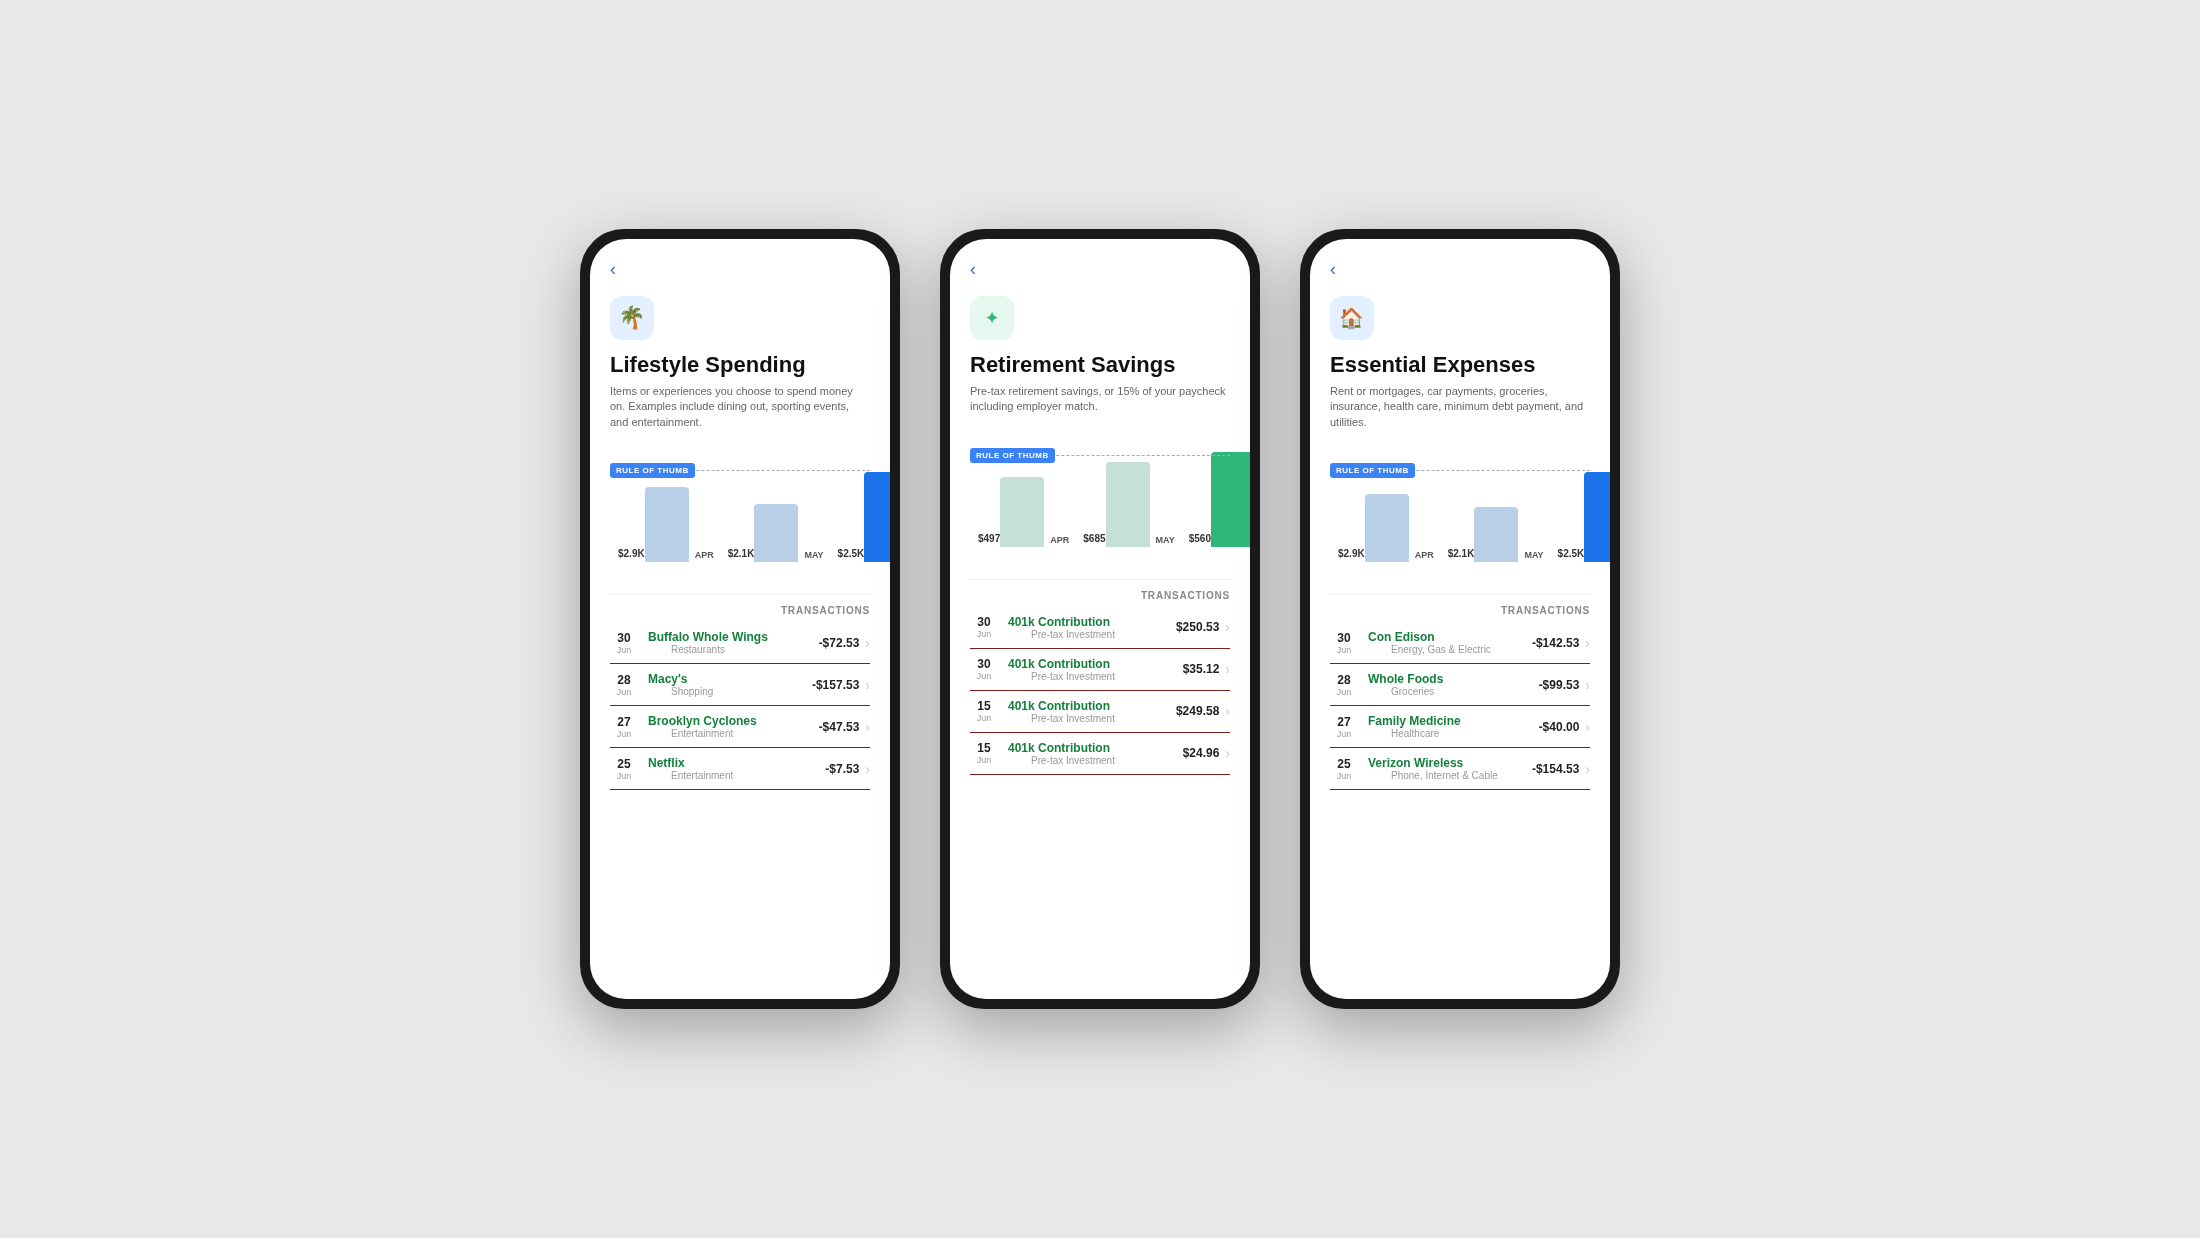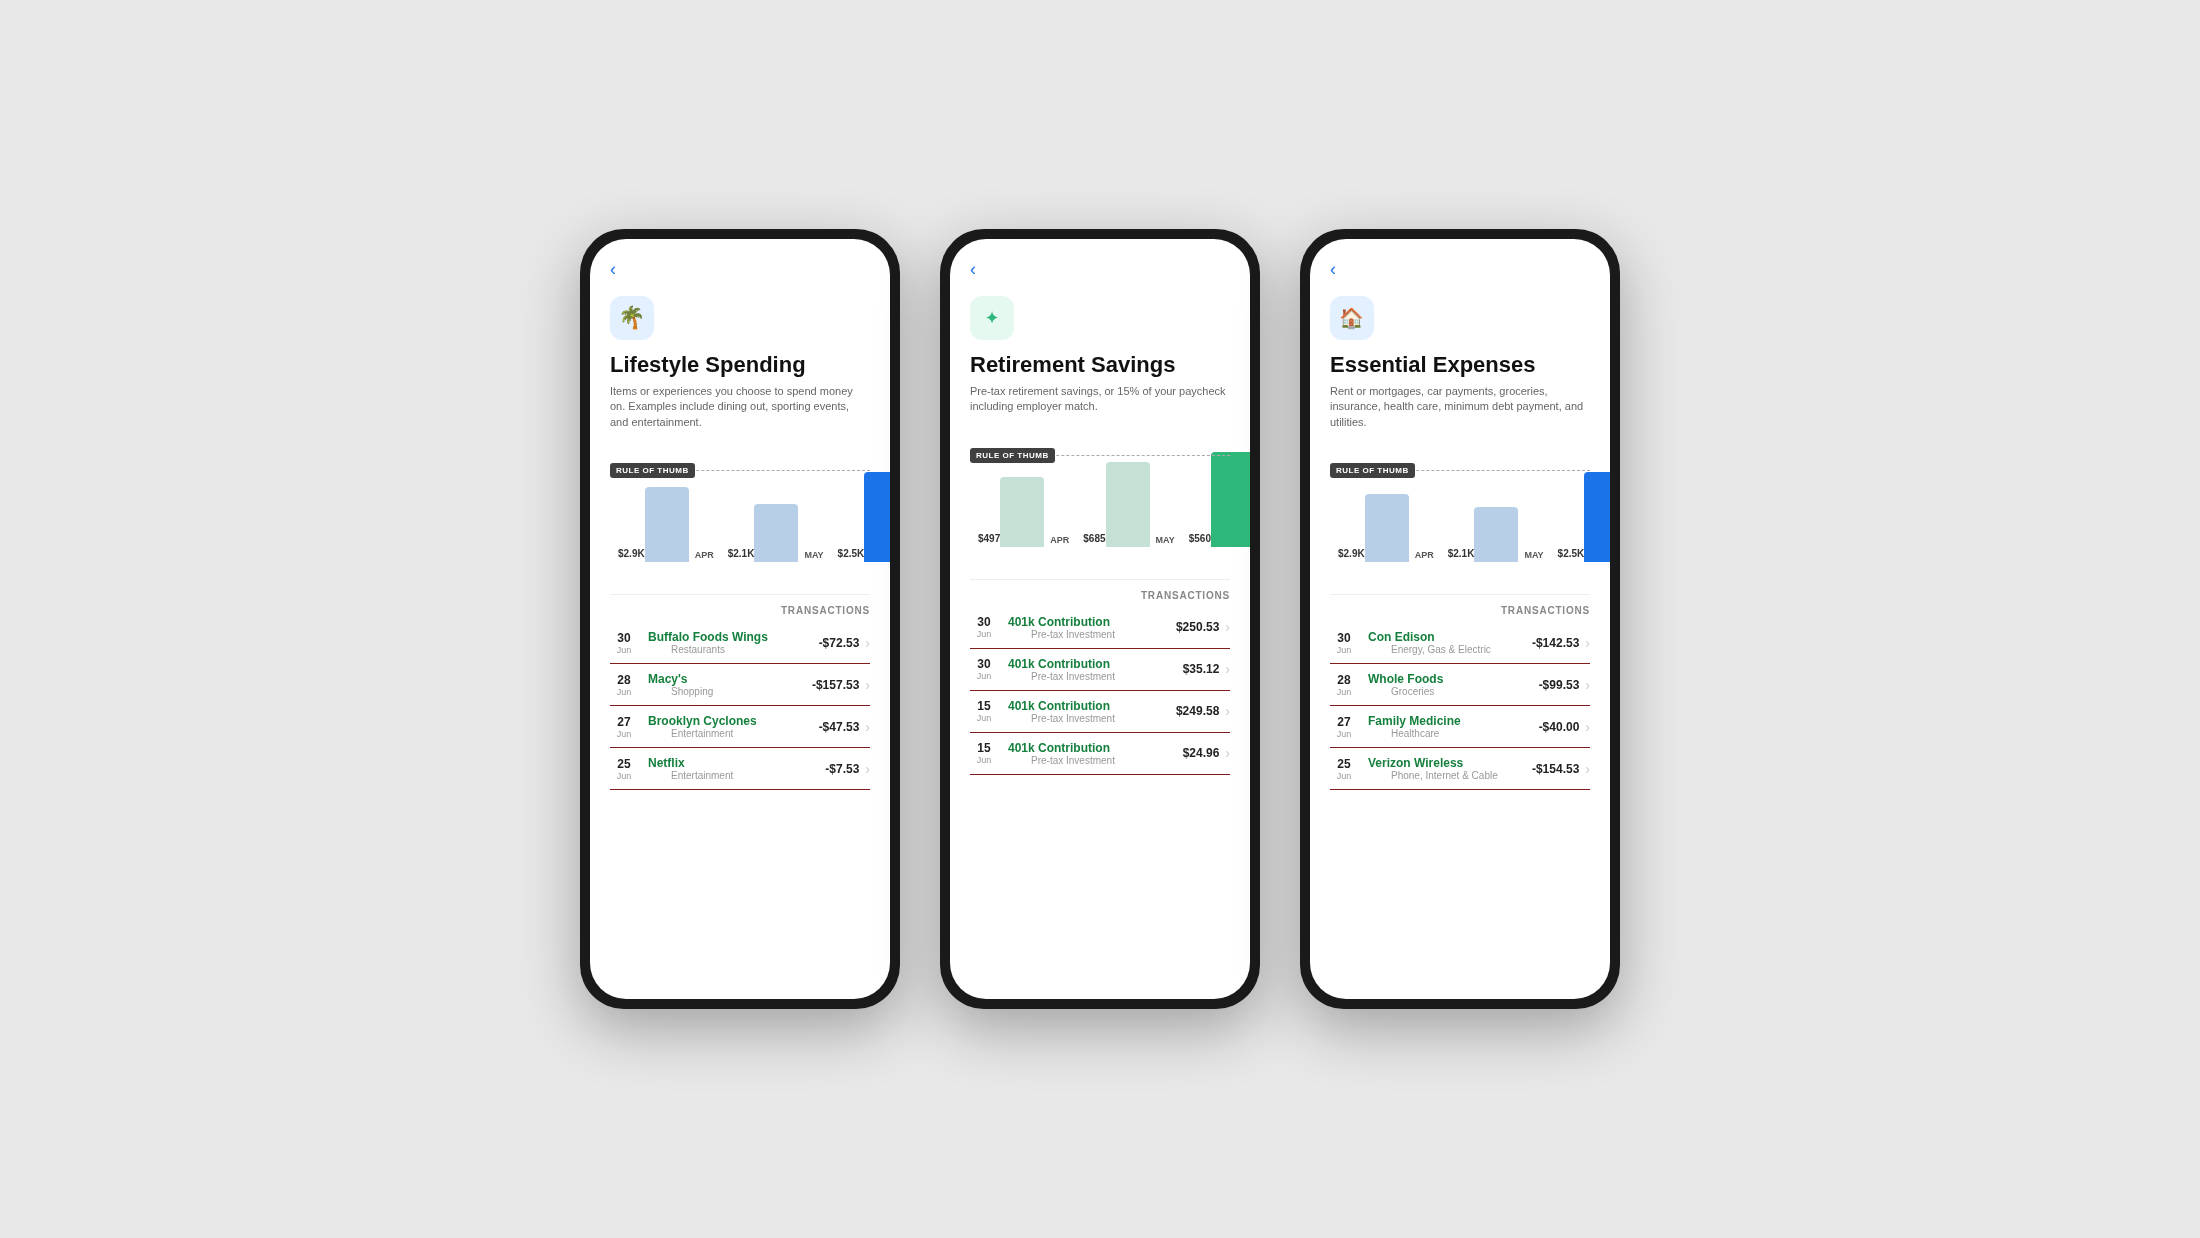--- a/index.html
+++ b/index.html
@@ -67,21 +67,21 @@
     }
     .category-desc {
       font-size: 11px;
       color: #666;
       line-height: 1.4;
       margin-bottom: 16px;
     }
     .rule-of-thumb-label {
       position: absolute;
       left: 0;
-      background: #404040;
+      background: #3b82f6;
       color: #fff;
       font-size: 8px;
       font-weight: 700;
       padding: 3px 6px;
       border-radius: 3px;
       white-space: nowrap;
       letter-spacing: 0.5px;
     }
     .bar-group {
       display: flex;
@@ -220,21 +220,21 @@
         </div>
 
         <div class="transactions-header">TRANSACTIONS</div>
 
       <div class="transaction-row">
         <div class="tx-date">
           <span class="tx-day">30</span>
           <span class="tx-month">Jun</span>
         </div>
         <div class="tx-info">
-          <div class="tx-name">Buffalo Foods Wings</div>
+          <div class="tx-name">Buffalo Whole Wings</div>
           <div class="tx-category">Restaurants</div>
         </div>
         <span class="tx-amount ">-$72.53</span>
         <span class="tx-chevron">›</span>
       </div>
 
       <div class="transaction-row">
         <div class="tx-date">
           <span class="tx-day">28</span>
           <span class="tx-month">Jun</span>

